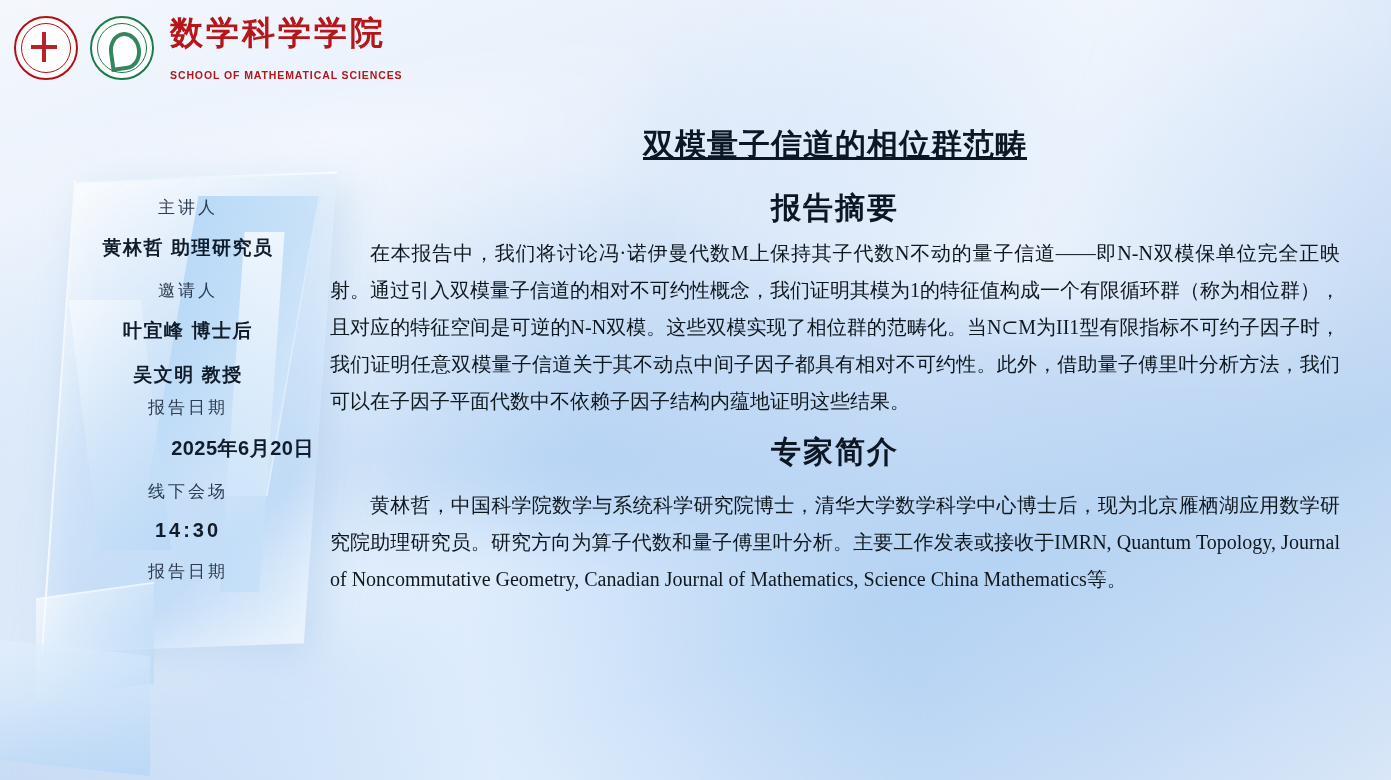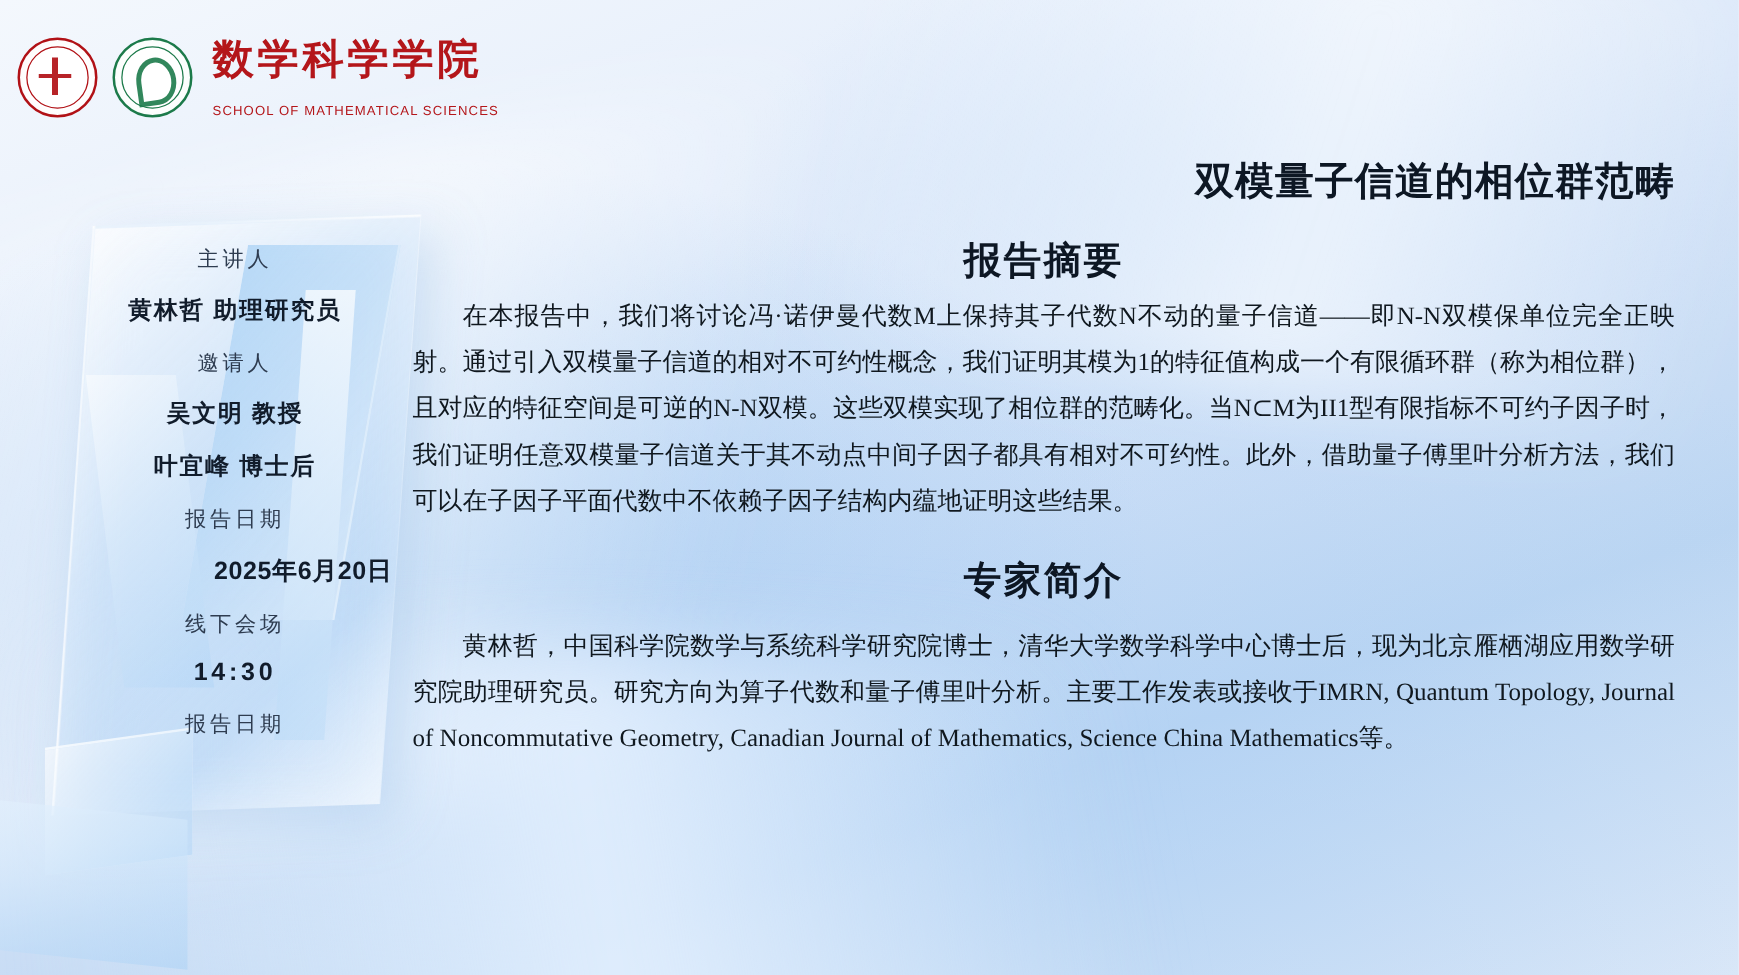--- a/index.html
+++ b/index.html
@@ -97,21 +97,21 @@
   .crystal-shard {
     left: 232px; top: 232px;
     width: 40px; height: 360px;
     background: linear-gradient(180deg, rgba(255,255,255,0.7) 0%, rgba(175,214,247,0.35) 100%);
     transform: skewX(-4deg);
   }
 
   
   .header {
     position: absolute;
-    left: 0; top: 18px;
+    left: 0; top: 4px;
     width: 100%;
     height: 88px;
     display: flex;
     align-items: center;
     padding-left: 14px;
     box-sizing: border-box;
   }
   .seal {
     width: 60px; height: 60px;
     border-radius: 50%;
@@ -171,21 +171,21 @@
     font-family: "Liberation Sans", sans-serif;
     font-size: 33px;
     font-weight: bold;
     color: #b4161a;
     letter-spacing: 3px;
     line-height: 1.1;
   }
   .school-en {
     font-family: "Liberation Sans", sans-serif;
     font-size: 10.5px;
-    font-weight: normal;
+    font-weight: bold;
     color: #b4161a;
     letter-spacing: 0.9px;
     margin-top: 18px;
   }
 
   
   .info {
     position: absolute;
     left: 62px;
     top: 196px;
@@ -225,27 +225,28 @@
 
   
   .content {
     position: absolute;
     left: 330px;
     top: 124px;
     width: 1010px;
     color: #101a26;
   }
   .talk-title {
-    text-align: right;
+    text-align: center;
     font-size: 31px;
     font-weight: bold;
     letter-spacing: 1px;
     color: #0d1724;
     margin: 0 0 22px 0;
     font-family: "Liberation Sans", sans-serif;
+    text-decoration: underline;
   }
   .section-head {
     text-align: center;
     font-size: 30px;
     font-weight: bold;
     letter-spacing: 2px;
     color: #0d1724;
     margin: 0 0 6px 0;
     font-family: "Liberation Sans", sans-serif;
   }
@@ -253,21 +254,21 @@
     font-family: "Liberation Serif", serif;
     font-size: 20px;
     line-height: 1.85;
     text-align: justify;
     text-justify: inter-ideograph;
     text-indent: 2em;
     color: #10181f;
     margin: 0;
   }
   .gap-before { margin-top: 14px; }
-  .section-head.second { margin-top: 24px; margin-bottom: 8px; }
+  .section-head.second { margin-top: 12px; margin-bottom: 8px; }
 </style>
 </head>
 <body>
 
 <div class="poster">
 
   <div class="streak streak-a"></div>
   <div class="streak streak-b"></div>
   <div class="streak streak-c"></div>
 
@@ -284,22 +285,22 @@
     <div class="school-block">
       <div class="school-cn">数学科学学院</div>
       <div class="school-en">SCHOOL OF MATHEMATICAL SCIENCES</div>
     </div>
   </div>
 
   <div class="info">
     <p class="lbl">主讲人</p>
     <p class="val">黄林哲  助理研究员</p>
     <p class="lbl">邀请人</p>
+    <p class="val">叶宜峰  博士后</p>
     <p class="val small-gap">吴文明  教授</p>
-    <p class="val">叶宜峰  博士后</p>
     <p class="lbl">报告日期</p>
     <p class="val date">2025年6月20日</p>
     <p class="lbl">线下会场</p>
     <p class="val time">14:30</p>
     <p class="lbl">报告日期</p>
   </div>
 
   <div class="content">
     <h1 class="talk-title">双模量子信道的相位群范畴</h1>
     <h2 class="section-head">报告摘要</h2>

